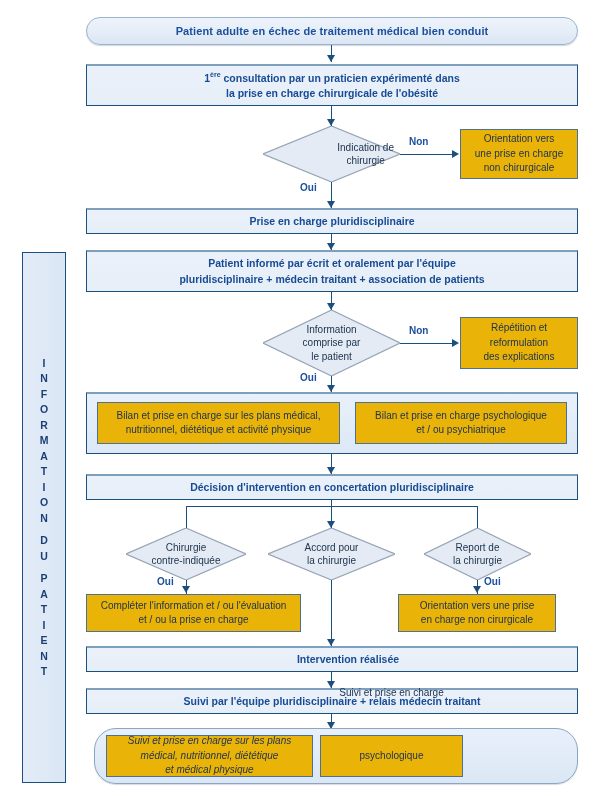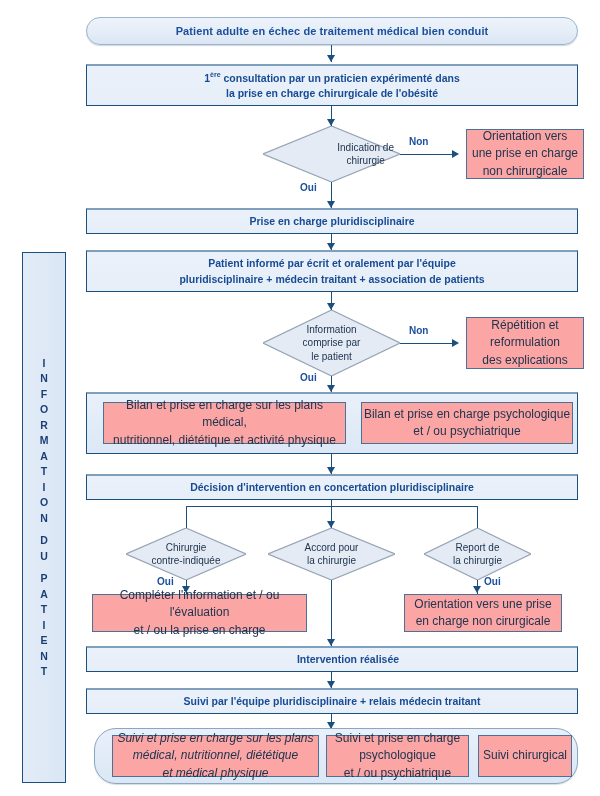--- a/index.html
+++ b/index.html
@@ -41,27 +41,26 @@
     background:linear-gradient(to bottom,#eaf1fa 0%,#e6eef8 100%);
     border:1px solid #1b4f7e;
     border-top:2px solid #7fa0bd;
     font-weight:bold;
     font-size:10.5px;
     color:#184b93;
     line-height:1.45;
   }
 
   .plainbox{
-    background:#fca5a5;
+    background:#eab308;
     border:1px solid #4a7299;
     font-weight:normal;
-    font-size:12px;
+    font-size:10px;
     color:#20354f;
     line-height:1.45;
-    margin-left:6px;
   }
 
   .groupbox{
     background:linear-gradient(to bottom,#e8f0fa 0%,#dce8f6 100%);
     border:1px solid #1b4f7e;
     border-top:2px solid #7fa0bd;
   }
 
   .groupround{
     background:linear-gradient(to bottom,#e8f0fa 0%,#dbe7f5 100%);
@@ -342,23 +341,20 @@
   <div class="arrowdown" style="left:327px;top:722px;"></div>
 
   <div class="node groupround" style="left:94px;top:728px;width:484px;height:56px;"></div>
 
   <div class="node plainbox" style="left:106px;top:735px;width:207px;height:42px;flex-direction:column;font-style:italic;">
     <div>Suivi et prise en charge sur les plans</div>
     <div>médical, nutritionnel, diététique</div>
     <div>et médical physique</div>
   </div>
 
-  <div class="node plainbox" style="left:320px;top:735px;width:143px;height:42px;flex-direction:column;">
+  <div class="node plainbox" style="left:320px;top:735px;width:143px;height:42px;flex-direction:column;gap:48px;">
     <div>Suivi et prise en charge</div>
     <div>psychologique</div>
     <div>et / ou psychiatrique</div>
   </div>
 
-  <div class="node plainbox" style="left:472px;top:735px;width:94px;height:42px;">
-    <span>Suivi chirurgical</span>
-  </div>
 
 </div>
 
 </body></html>

